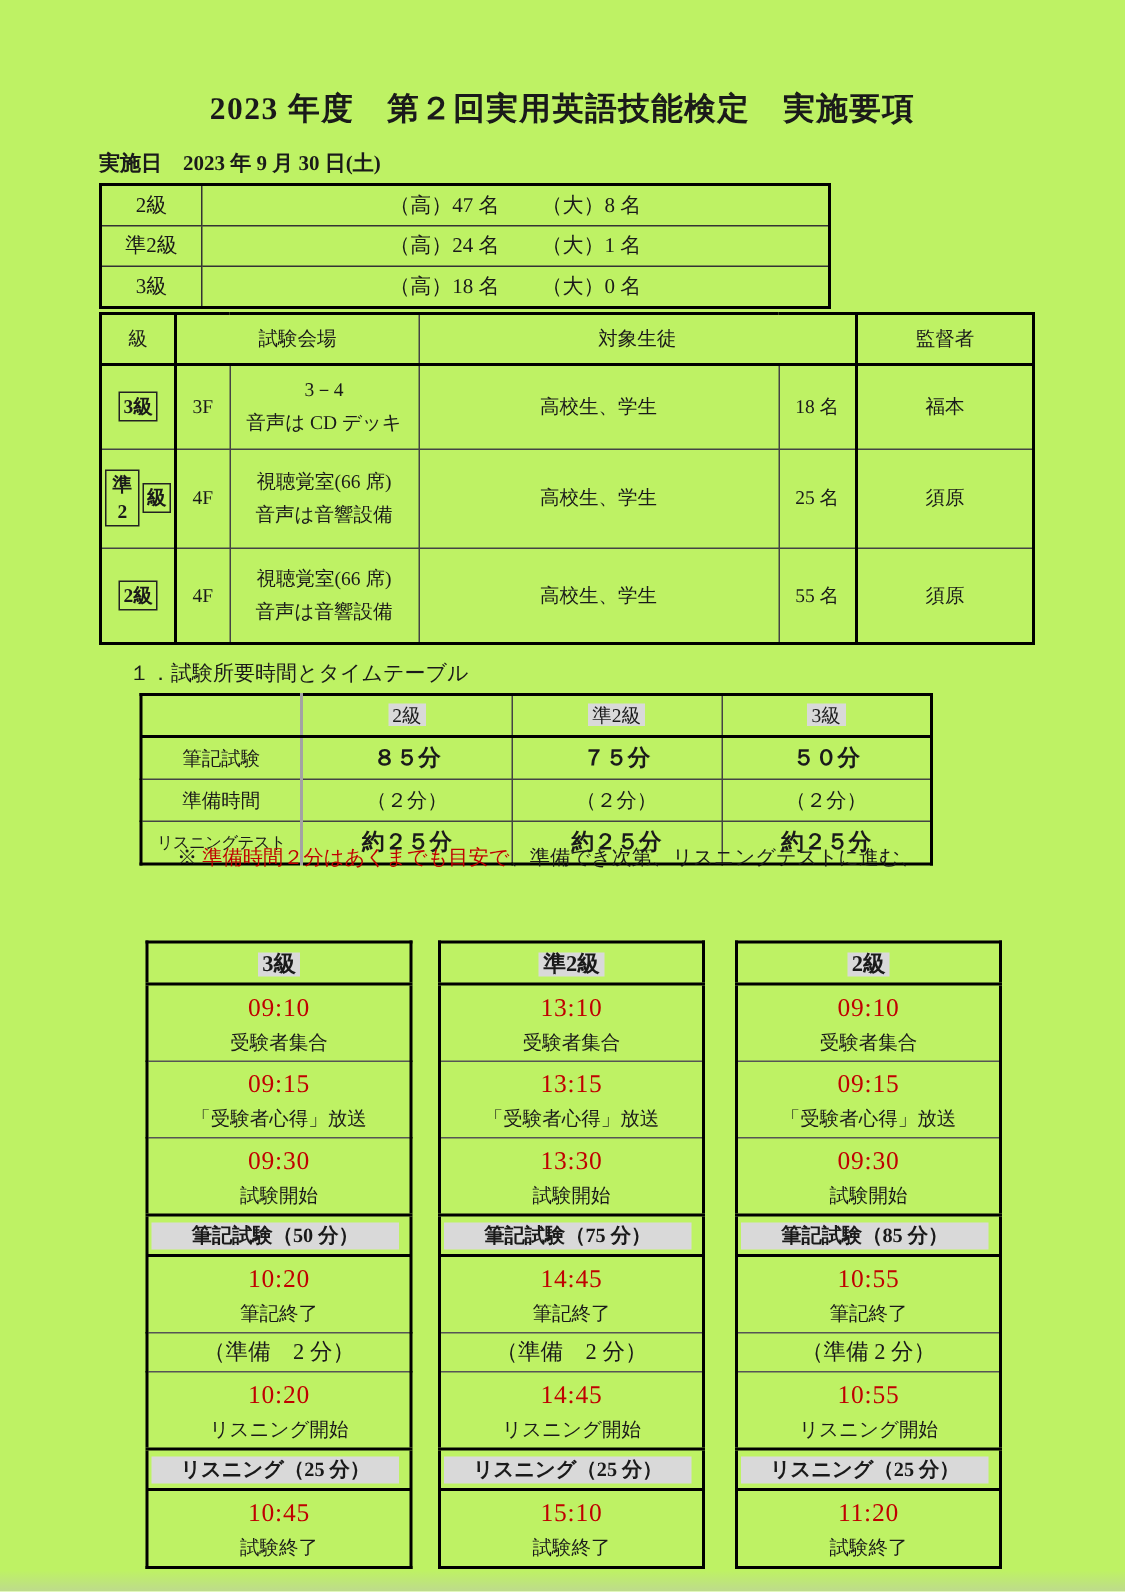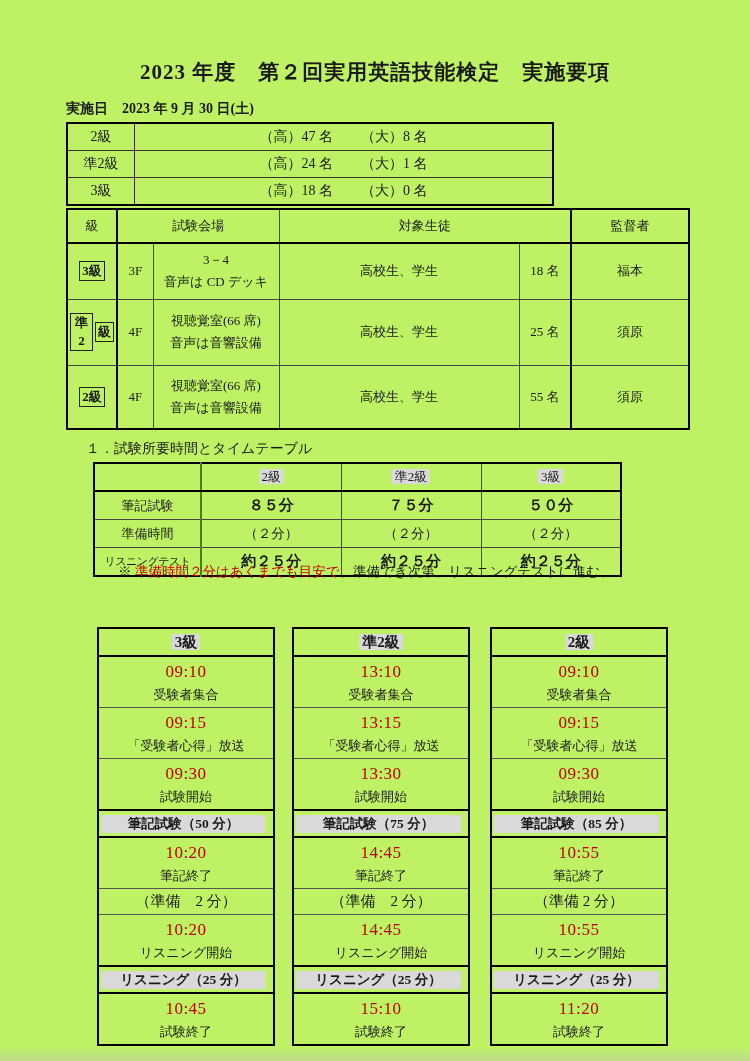--- a/index.html
+++ b/index.html
@@ -30,21 +30,21 @@
   .venues tr.r3{height:64px;}
   .lvbox{display:inline-block;border:1px solid #222;padding:0 2px;font-weight:bold;line-height:1.35;}
   .stack{display:flex;flex-direction:row;align-items:center;gap:2px;}
   .room{line-height:1.7;}
 
   
   .secTitle{position:absolute;top:440px;left:86px;font-size:14px;}
   .dur{position:absolute;top:462px;left:93px;width:527px;border:2px solid #000;table-layout:fixed;}
   .dur th,.dur td{border:1px solid #444;text-align:center;padding:0;height:27px;font-weight:normal;}
   .dur thead th{border-bottom:2px solid #000;font-size:13px;height:26px;}
-  .dur .lab{border-right:2px solid #4d7c0f;font-size:13px;}
+  .dur .lab{border-right:2px solid #a3a3a3;font-size:13px;}
   .dur .lab.small{font-size:11px;letter-spacing:-0.5px;}
   .dur td.v{font-size:13.5px;}
   .dur td.v.b{font-size:15px;font-weight:bold;}
 
   .hl{background:#d9d9d9;padding:0 3px;}
   .b{font-weight:bold;}
 
   .note{position:absolute;top:560px;left:118px;font-size:13.5px;line-height:1.75;}
   .note .red{color:#c00000;}
   .note .l2{padding-left:28px;}

